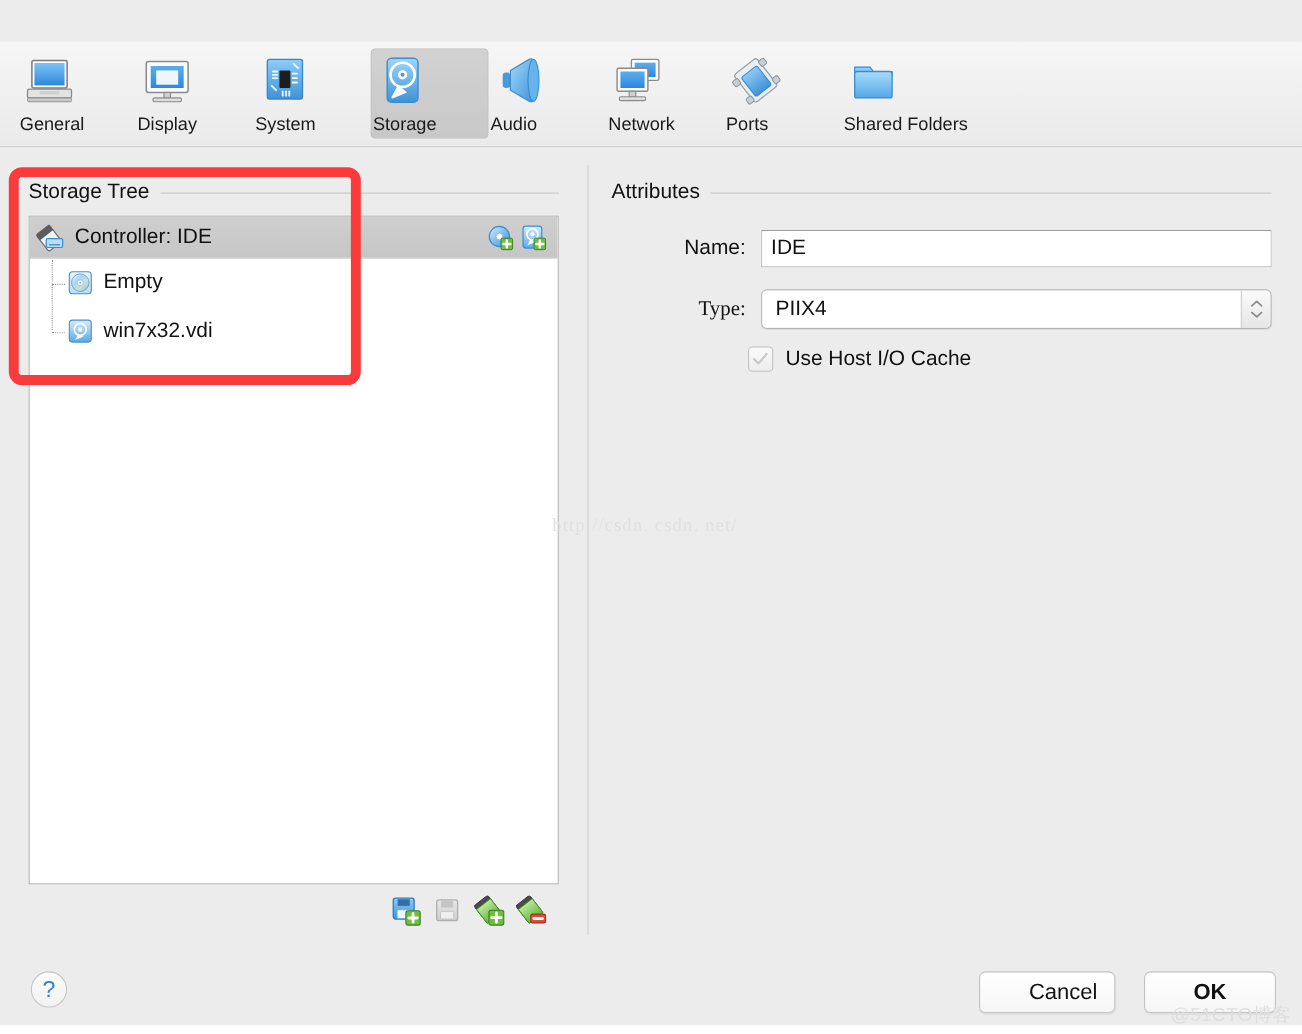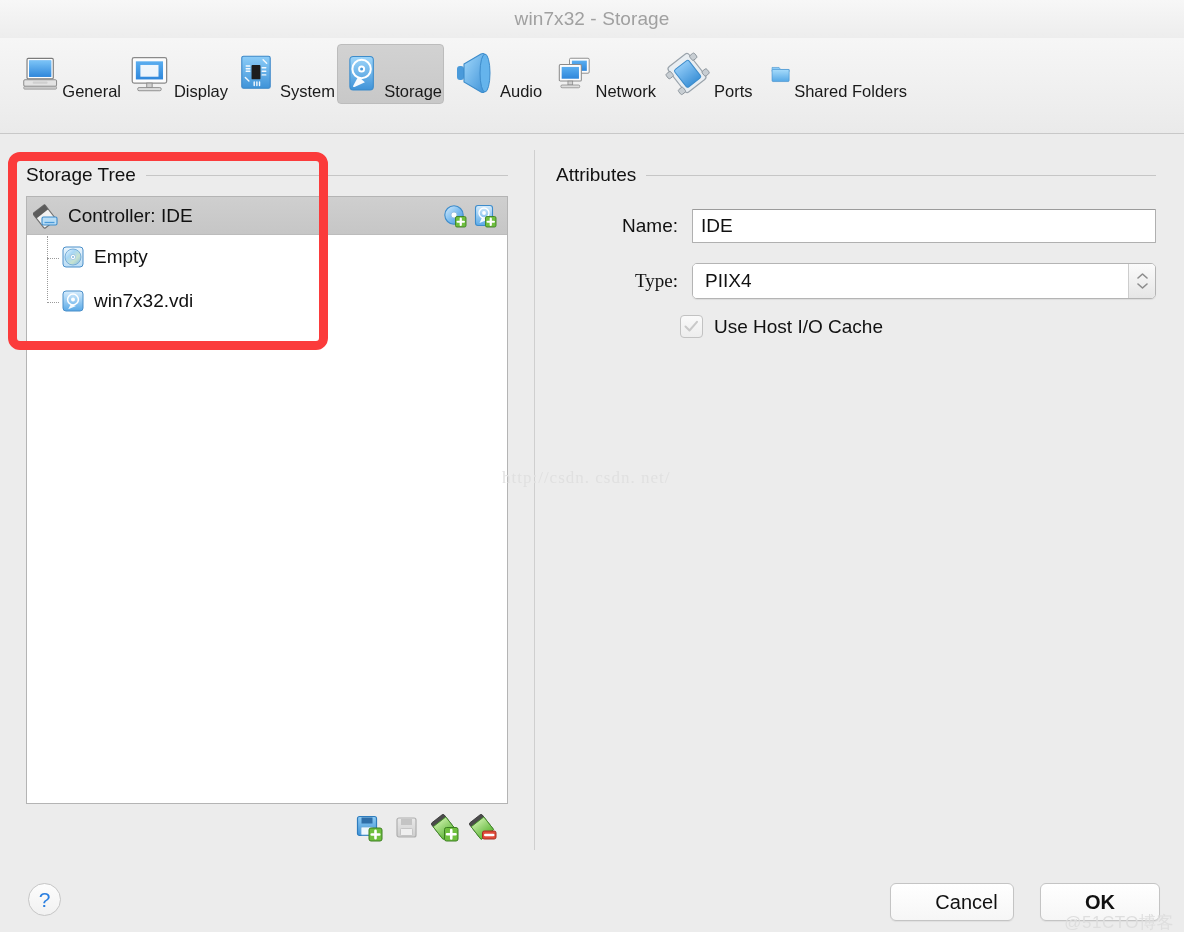--- a/index.html
+++ b/index.html
@@ -46,22 +46,22 @@
     background: linear-gradient(to bottom, #f6f6f6 0%, #efefef 60%, #eaeaea 100%);
     border-bottom: 1px solid #c8c8c8;
     display: flex;
     align-items: flex-start;
     padding-top: 6px;
     box-sizing: border-box;
   }
   .tool-item {
     width: 103px;
     display: flex;
-    flex-direction: row;
-    align-items: flex-end;
+    flex-direction: column;
+    align-items: flex-start;
     padding: 3px 2px 3px 2px;
     border-radius: 4px;
     cursor: default;
   }
   .tool-item.wide { width: 140px; }
   .tool-item.selected {
     background: linear-gradient(to bottom, #d2d2d2 0%, #c8c8c8 100%);
     border: 1px solid #bcbcbc;
     padding: 2px 1px 2px 1px;
   }
@@ -361,23 +361,20 @@
     width: 1184px;
     height: 8px;
     background: #ffffff;
   }
 </style>
 </head>
 <body>
 
 <div id="app">
 
-  <div class="titlebar">
-    <span class="titlebar-text">win7x32 - Storage</span>
-  </div>
 
   <div class="toolbar">
 
     <div style="width:16px"></div>
 
     <div class="tool-item">
       <svg class="tool-icon" viewBox="0 0 54 54">
         <rect x="11" y="8" width="32" height="25" rx="1.5" fill="#fdfdfd" stroke="#7b7b7b" stroke-width="1.4"></rect>
         <rect x="13.5" y="10.5" width="27" height="20" fill="#4ea2ee"></rect>
         <rect x="13.5" y="10.5" width="27" height="20" fill="url(#ggrad)"></rect>

